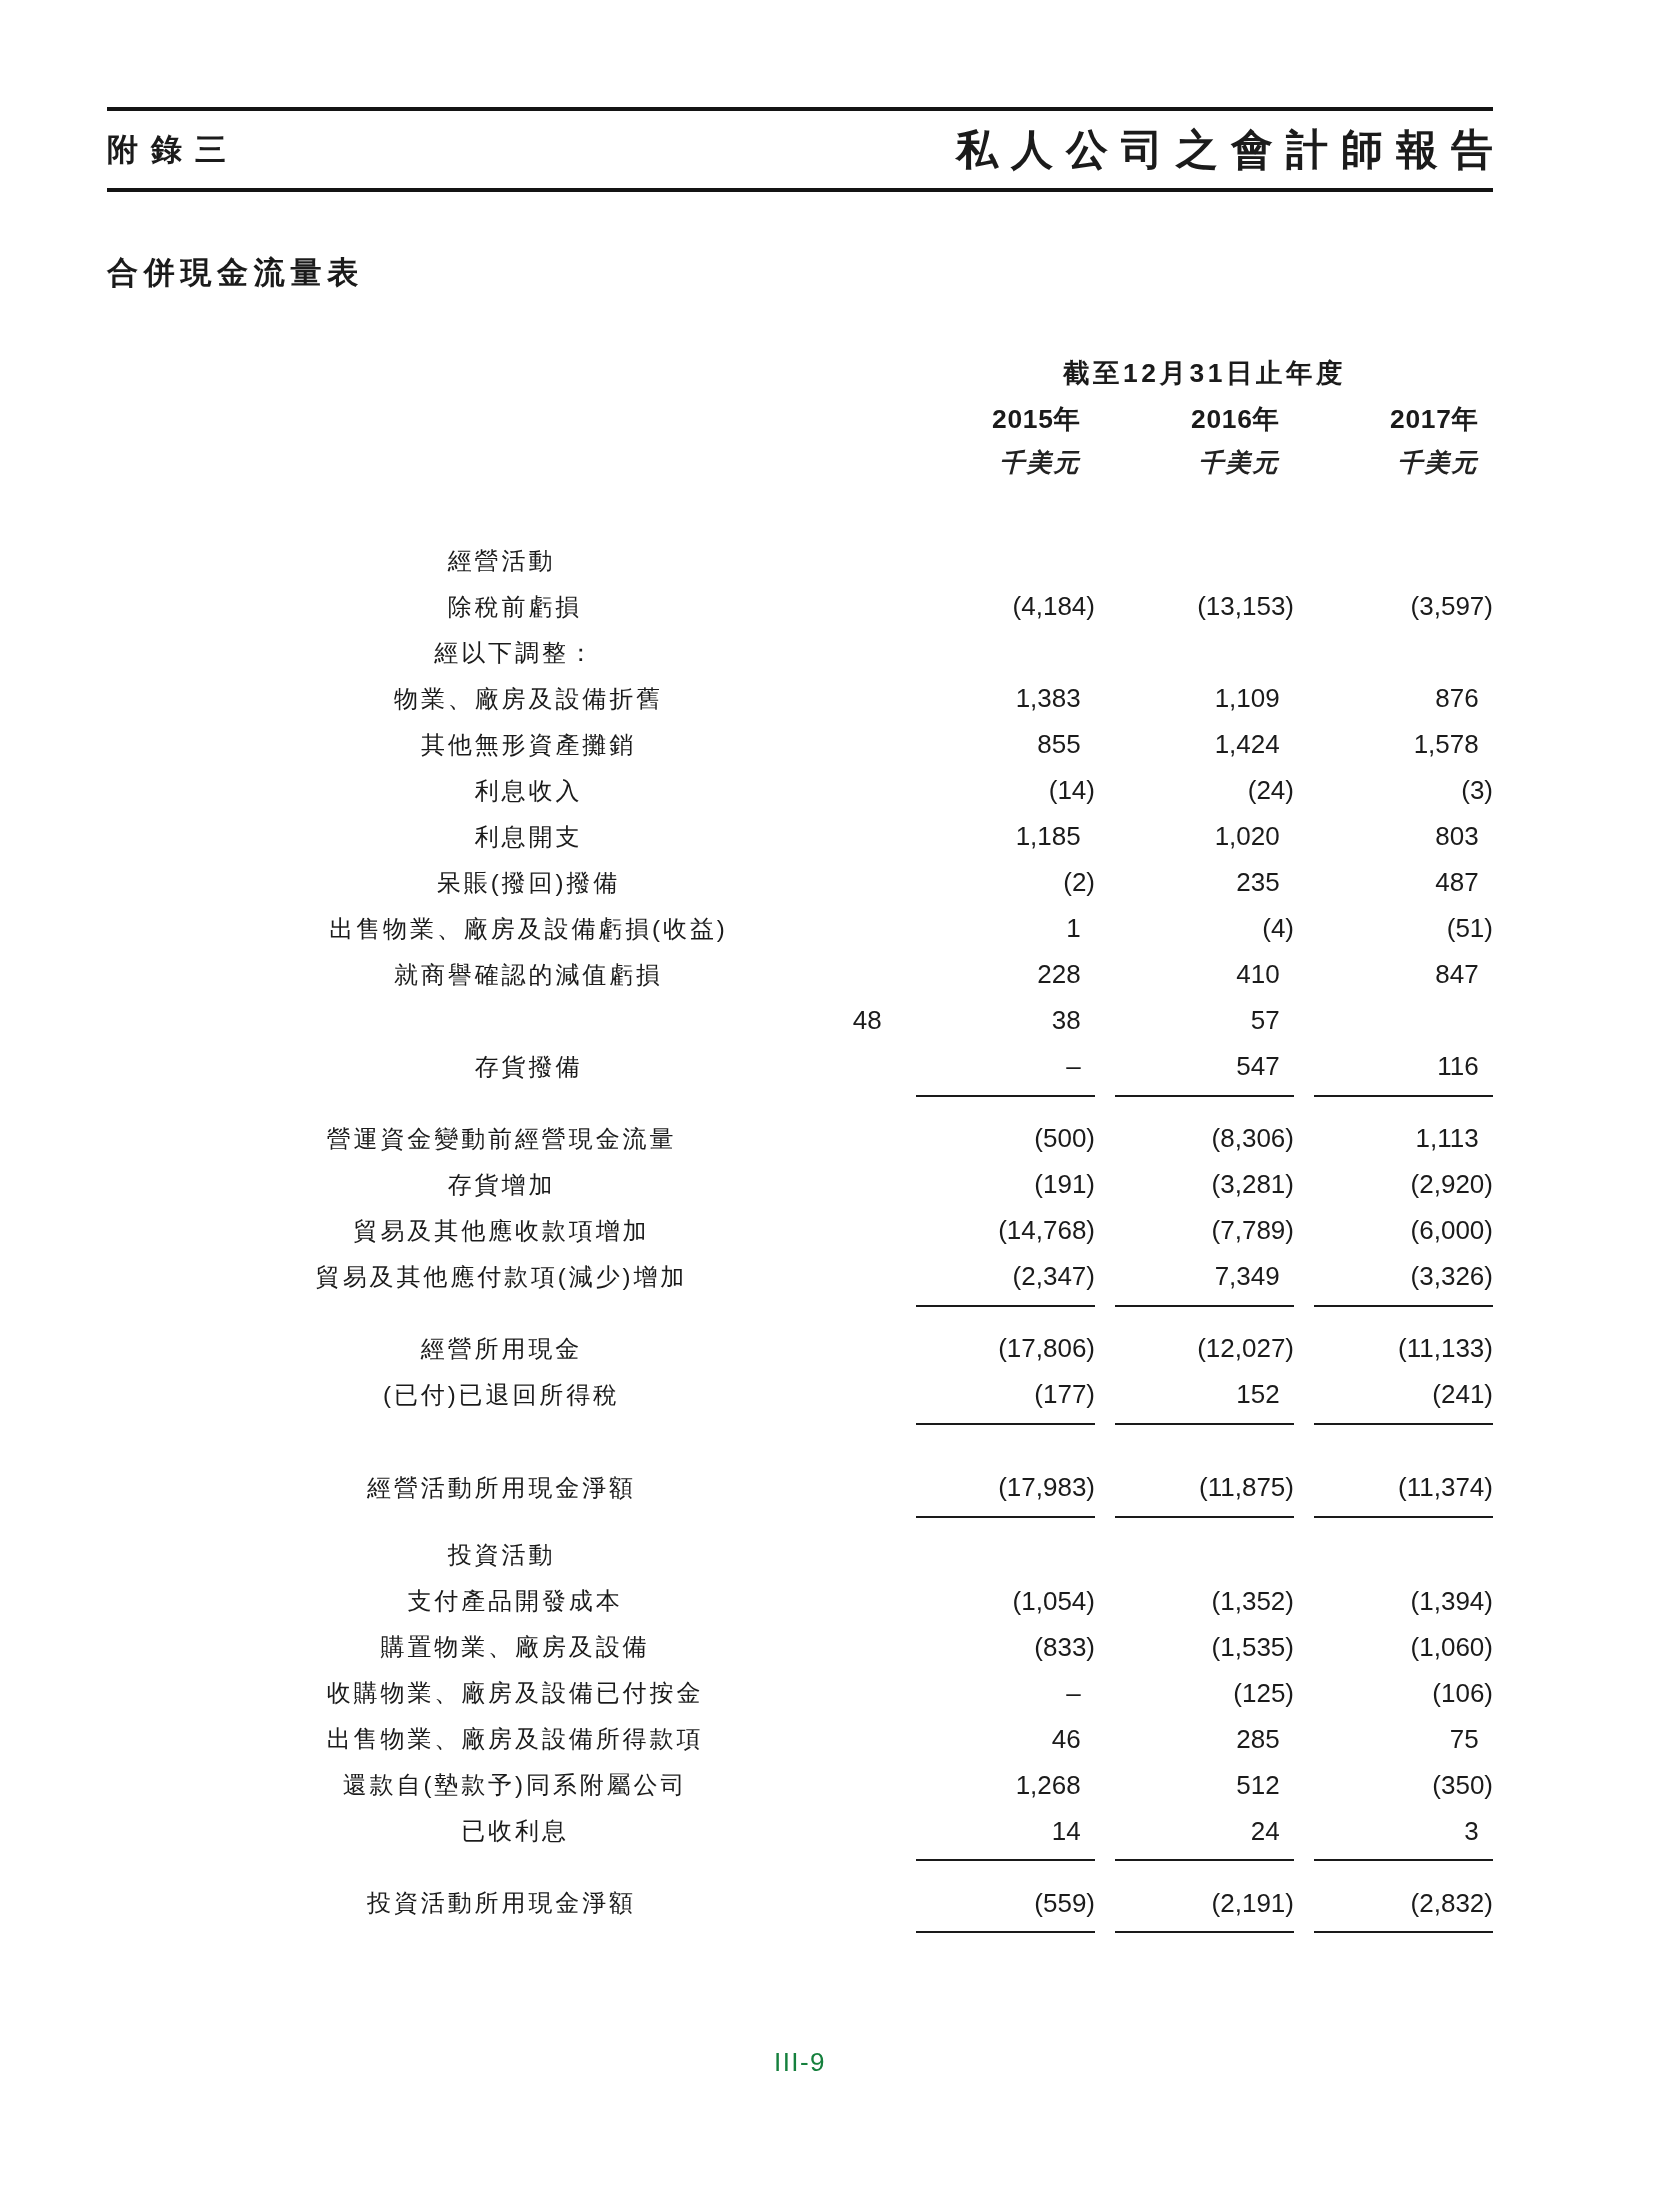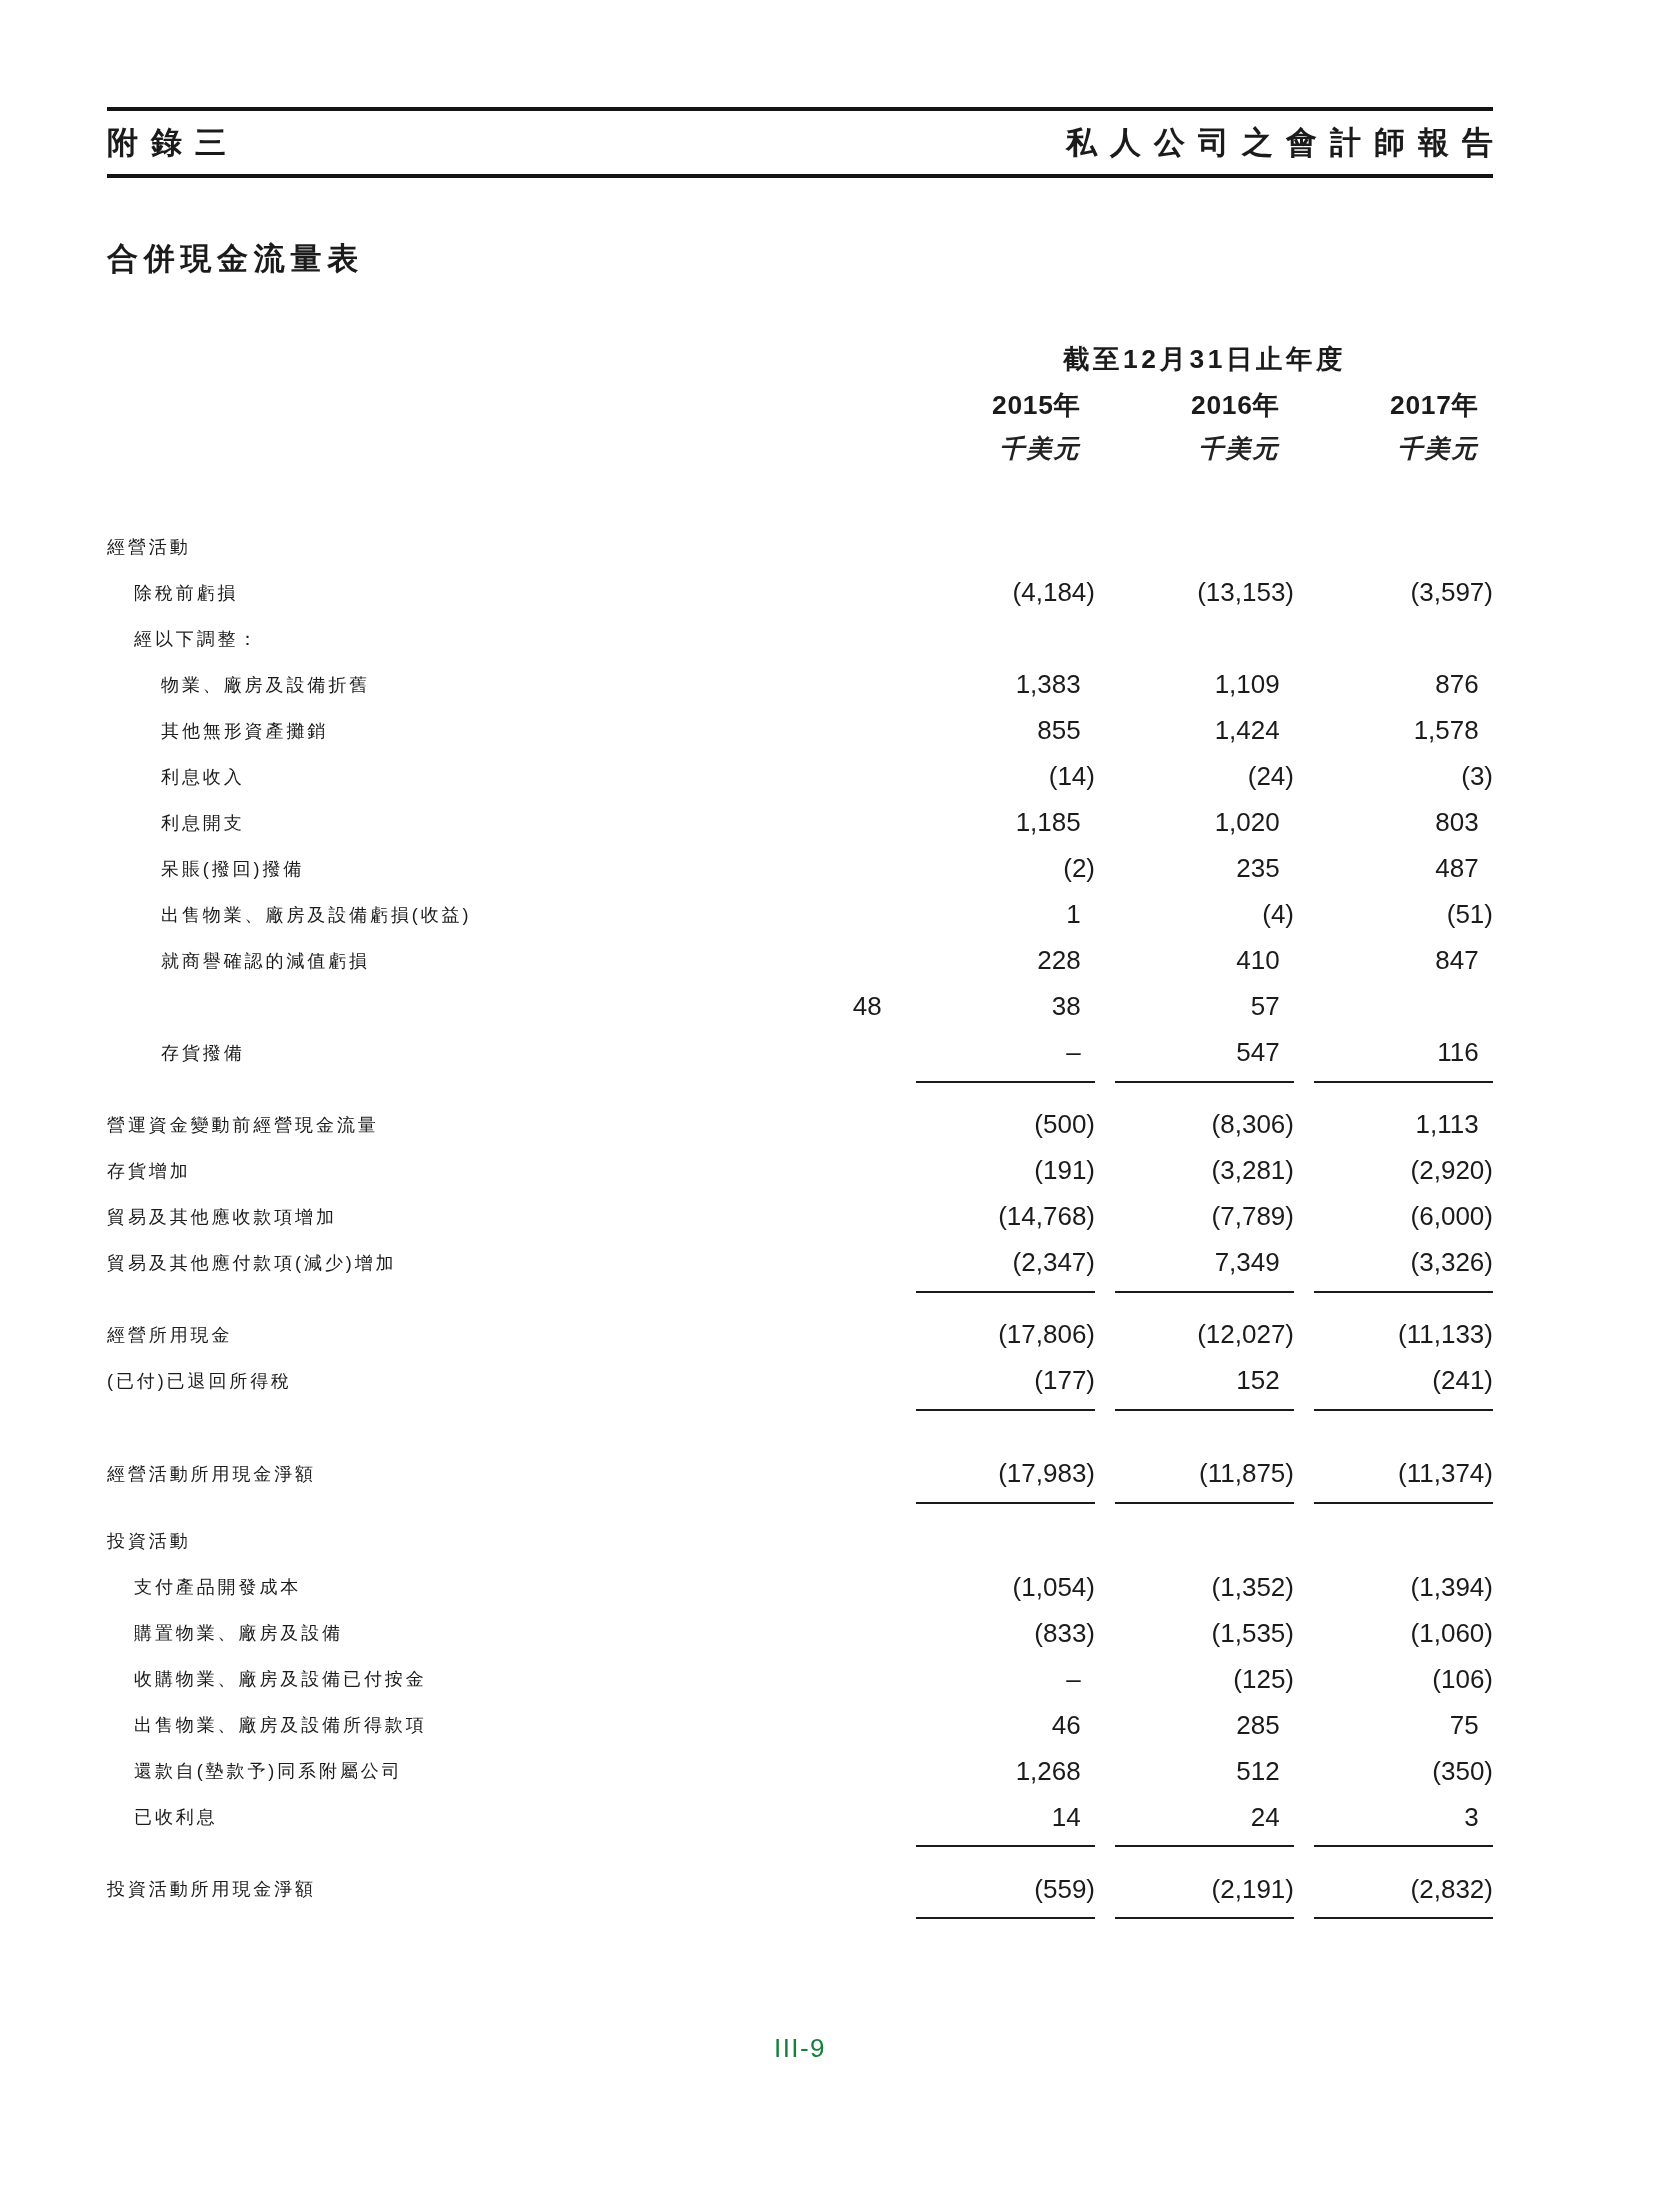--- a/index.html
+++ b/index.html
@@ -31,21 +31,21 @@
     padding: 11.4px 0 10px 0;
     font-family: Liberation Serif, serif;
   }
   .rhead .hl {
     font-size: 31px;
     font-weight: bold;
     letter-spacing: 13px;
     white-space: nowrap;
   }
   .rhead .hr {
-    font-size: 31px;
+    font-size: 42px;
     font-weight: bold;
     letter-spacing: 13px;
     margin-right: -13px;
     white-space: nowrap;
   }
   
   .stmt-title {
     margin-top: 60px;
     font-size: 31px;
     font-weight: bold;
@@ -68,23 +68,24 @@
     letter-spacing: 3.6px;
   }
   .thead-years { margin-top: 7.1px; height: 40px; }
   .thead-years .num { font-weight: bold; font-size: 26.4px; letter-spacing: 0.7px; }
   .thead-units { margin-top: 4.3px; height: 37px; }
   .thead-units .num { font-style: italic; font-size: 25px; letter-spacing: 2.1px; color: #222; font-weight: bold; }
 
   .tbody { margin-top: 57px; }
 
   .label {
-    font-size: 18px;
+    font-size: 24px;
     letter-spacing: 2.9px;
     white-space: nowrap;
+    text-align: center;
   }
   .ind1 .label { padding-left: 27px; }
   .ind2 .label { padding-left: 54px; }
 
   .num {
     text-align: right;
     font-size: 26px;
     padding-right: 14.3px;
     box-sizing: border-box;
     white-space: nowrap;

